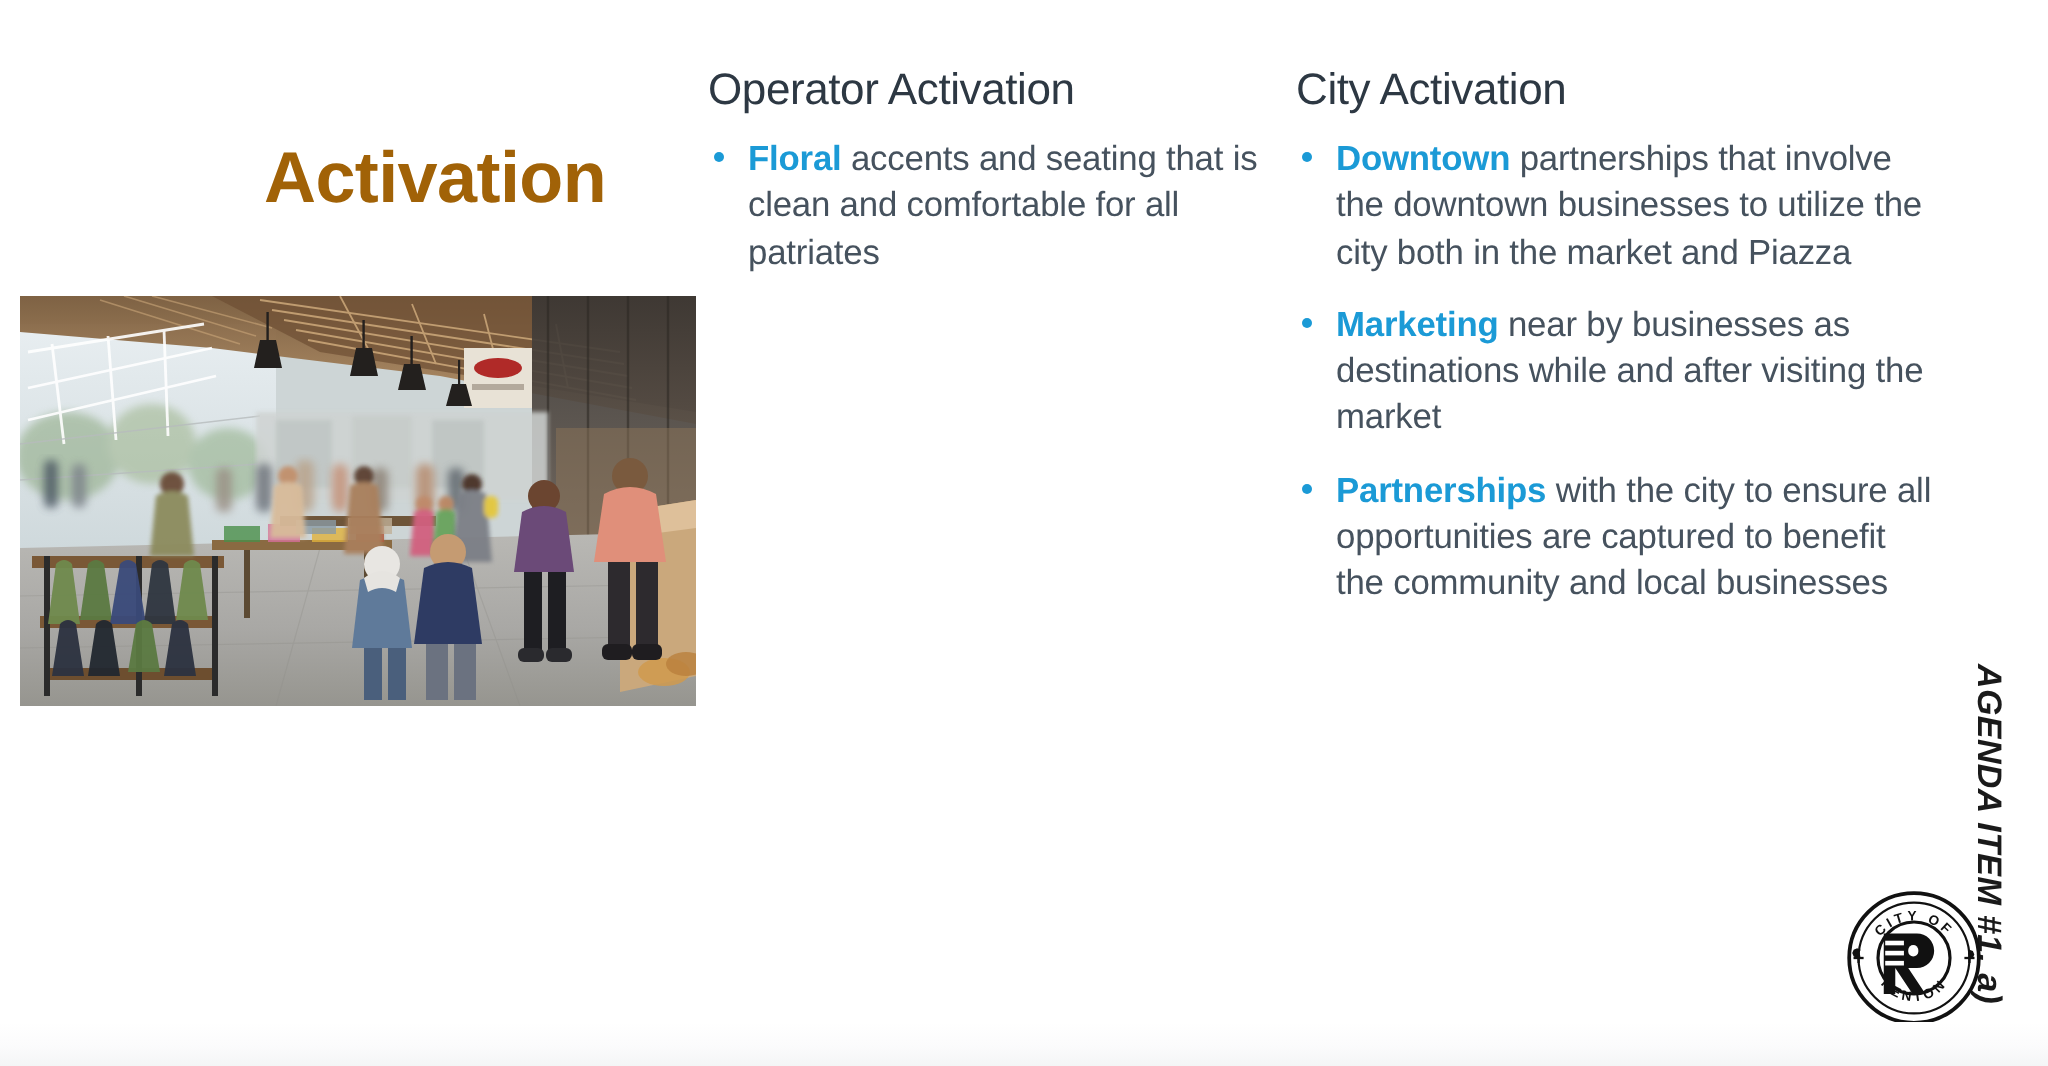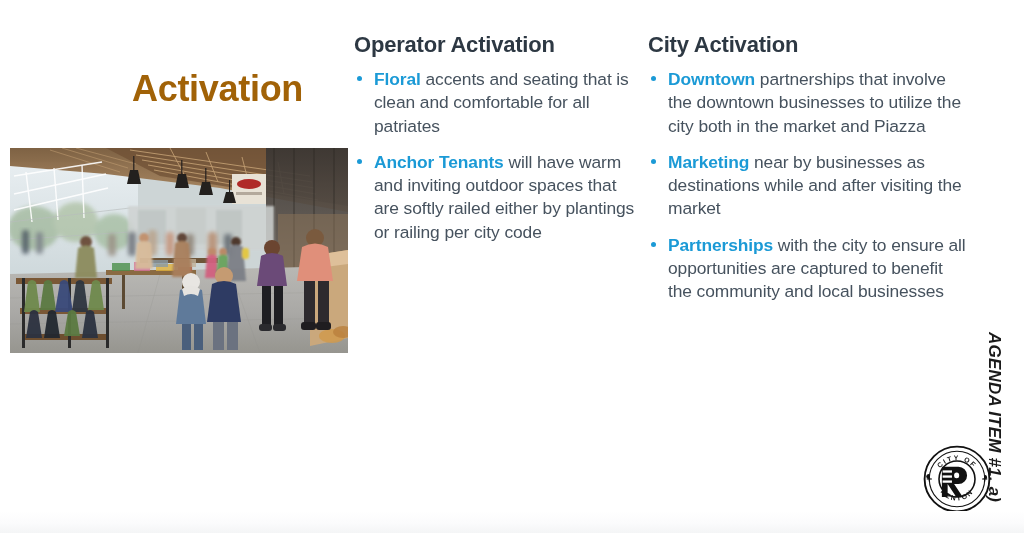--- a/index.html
+++ b/index.html
@@ -70,21 +70,21 @@
   
   .col {
     position: absolute;
     top: 33px;
   }
   .col-operator { left: 354px; width: 285px; }
   .col-city     { left: 648px; width: 320px; }
 
   .col-head {
     font-size: 22px;
-    font-weight: bold;
+    font-weight: normal;
     color: #2d3843;
     letter-spacing: -0.2px;
     line-height: 1.1;
     margin: 0 0 11px 0;
     white-space: nowrap;
   }
 
   ul.bullets {
     list-style: none;
     margin: 0;
@@ -383,23 +383,20 @@
       <rect x="0" y="0" width="338" height="205" fill="none"></rect>
     </svg>
   </div>
 
   <div class="col col-operator">
     <div class="col-head">Operator Activation</div>
     <ul class="bullets">
       <li>
         <span class="dot"></span><span class="kw">Floral</span><span> accents and seating that is clean and comfortable for all patriates</span>
       </li>
-      <li>
-        <span class="dot"></span><span class="kw">Anchor Tenants</span><span> will have warm and inviting outdoor spaces that are softly railed either by plantings or railing per city code</span>
-      </li>
     </ul>
   </div>
 
   <div class="col col-city">
     <div class="col-head">City Activation</div>
     <ul class="bullets">
       <li>
         <span class="dot"></span><span class="kw">Downtown</span><span>  partnerships that involve the downtown businesses to utilize the city both in the market and Piazza</span>
       </li>
       <li>

